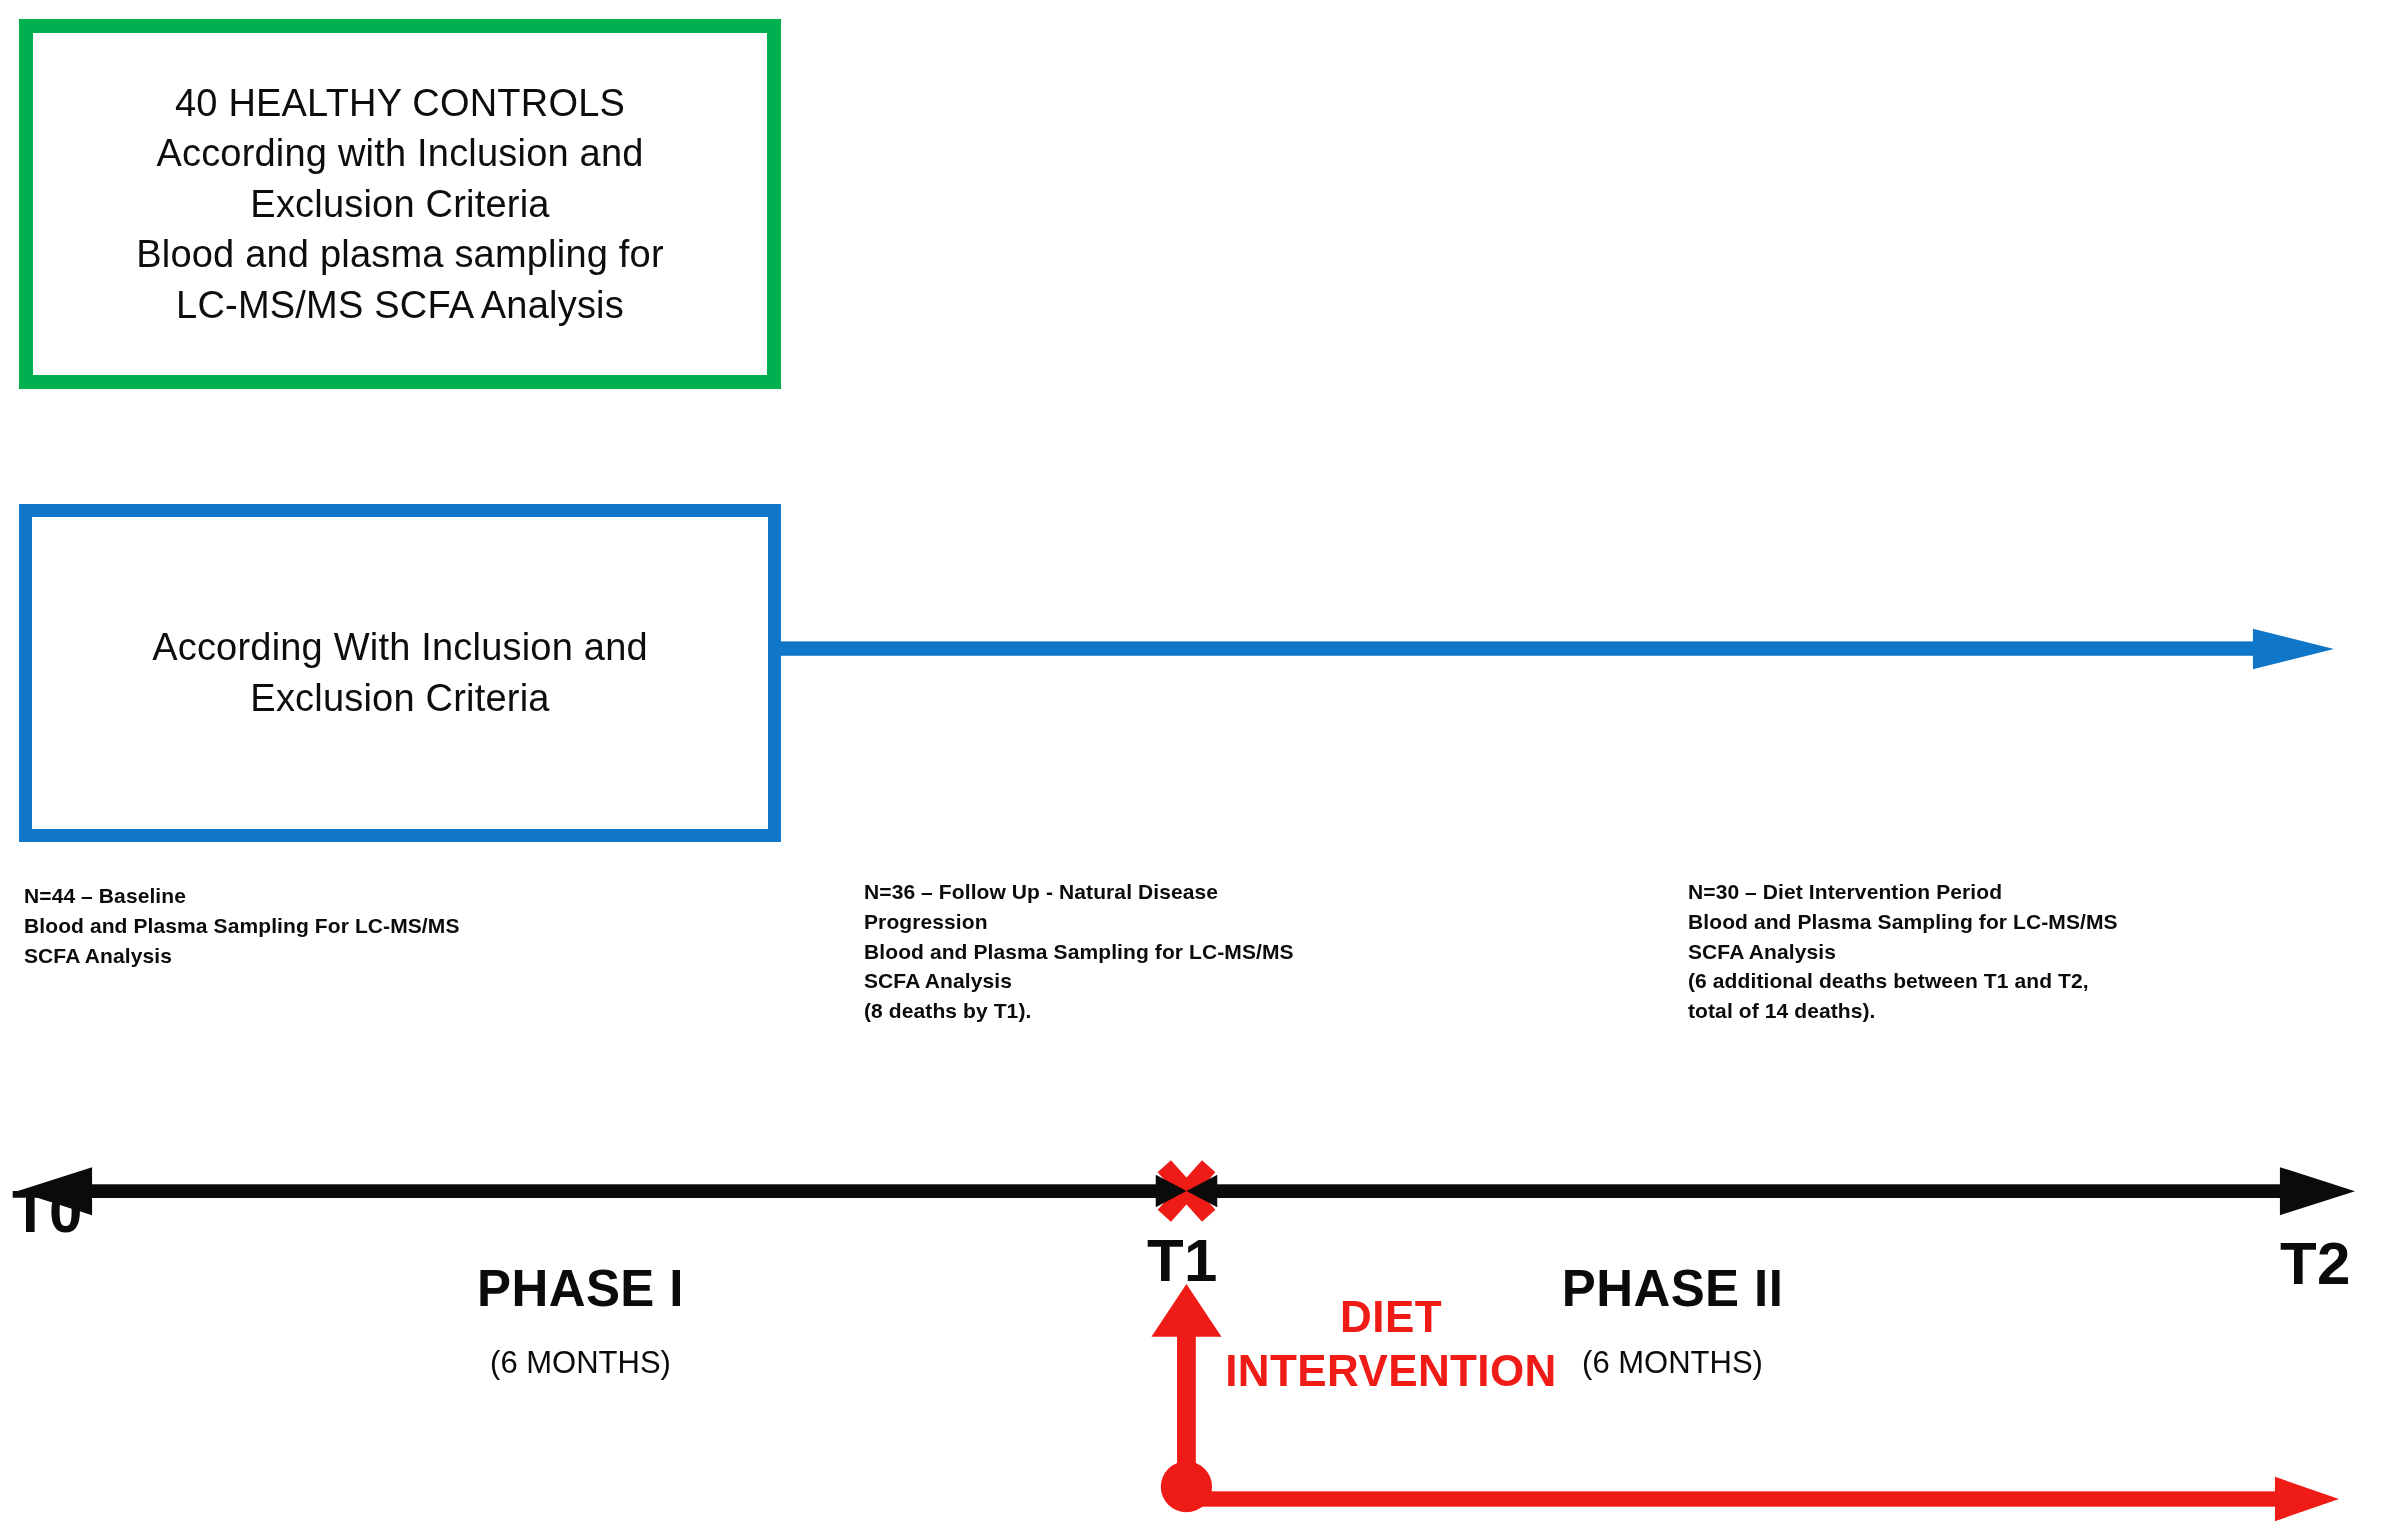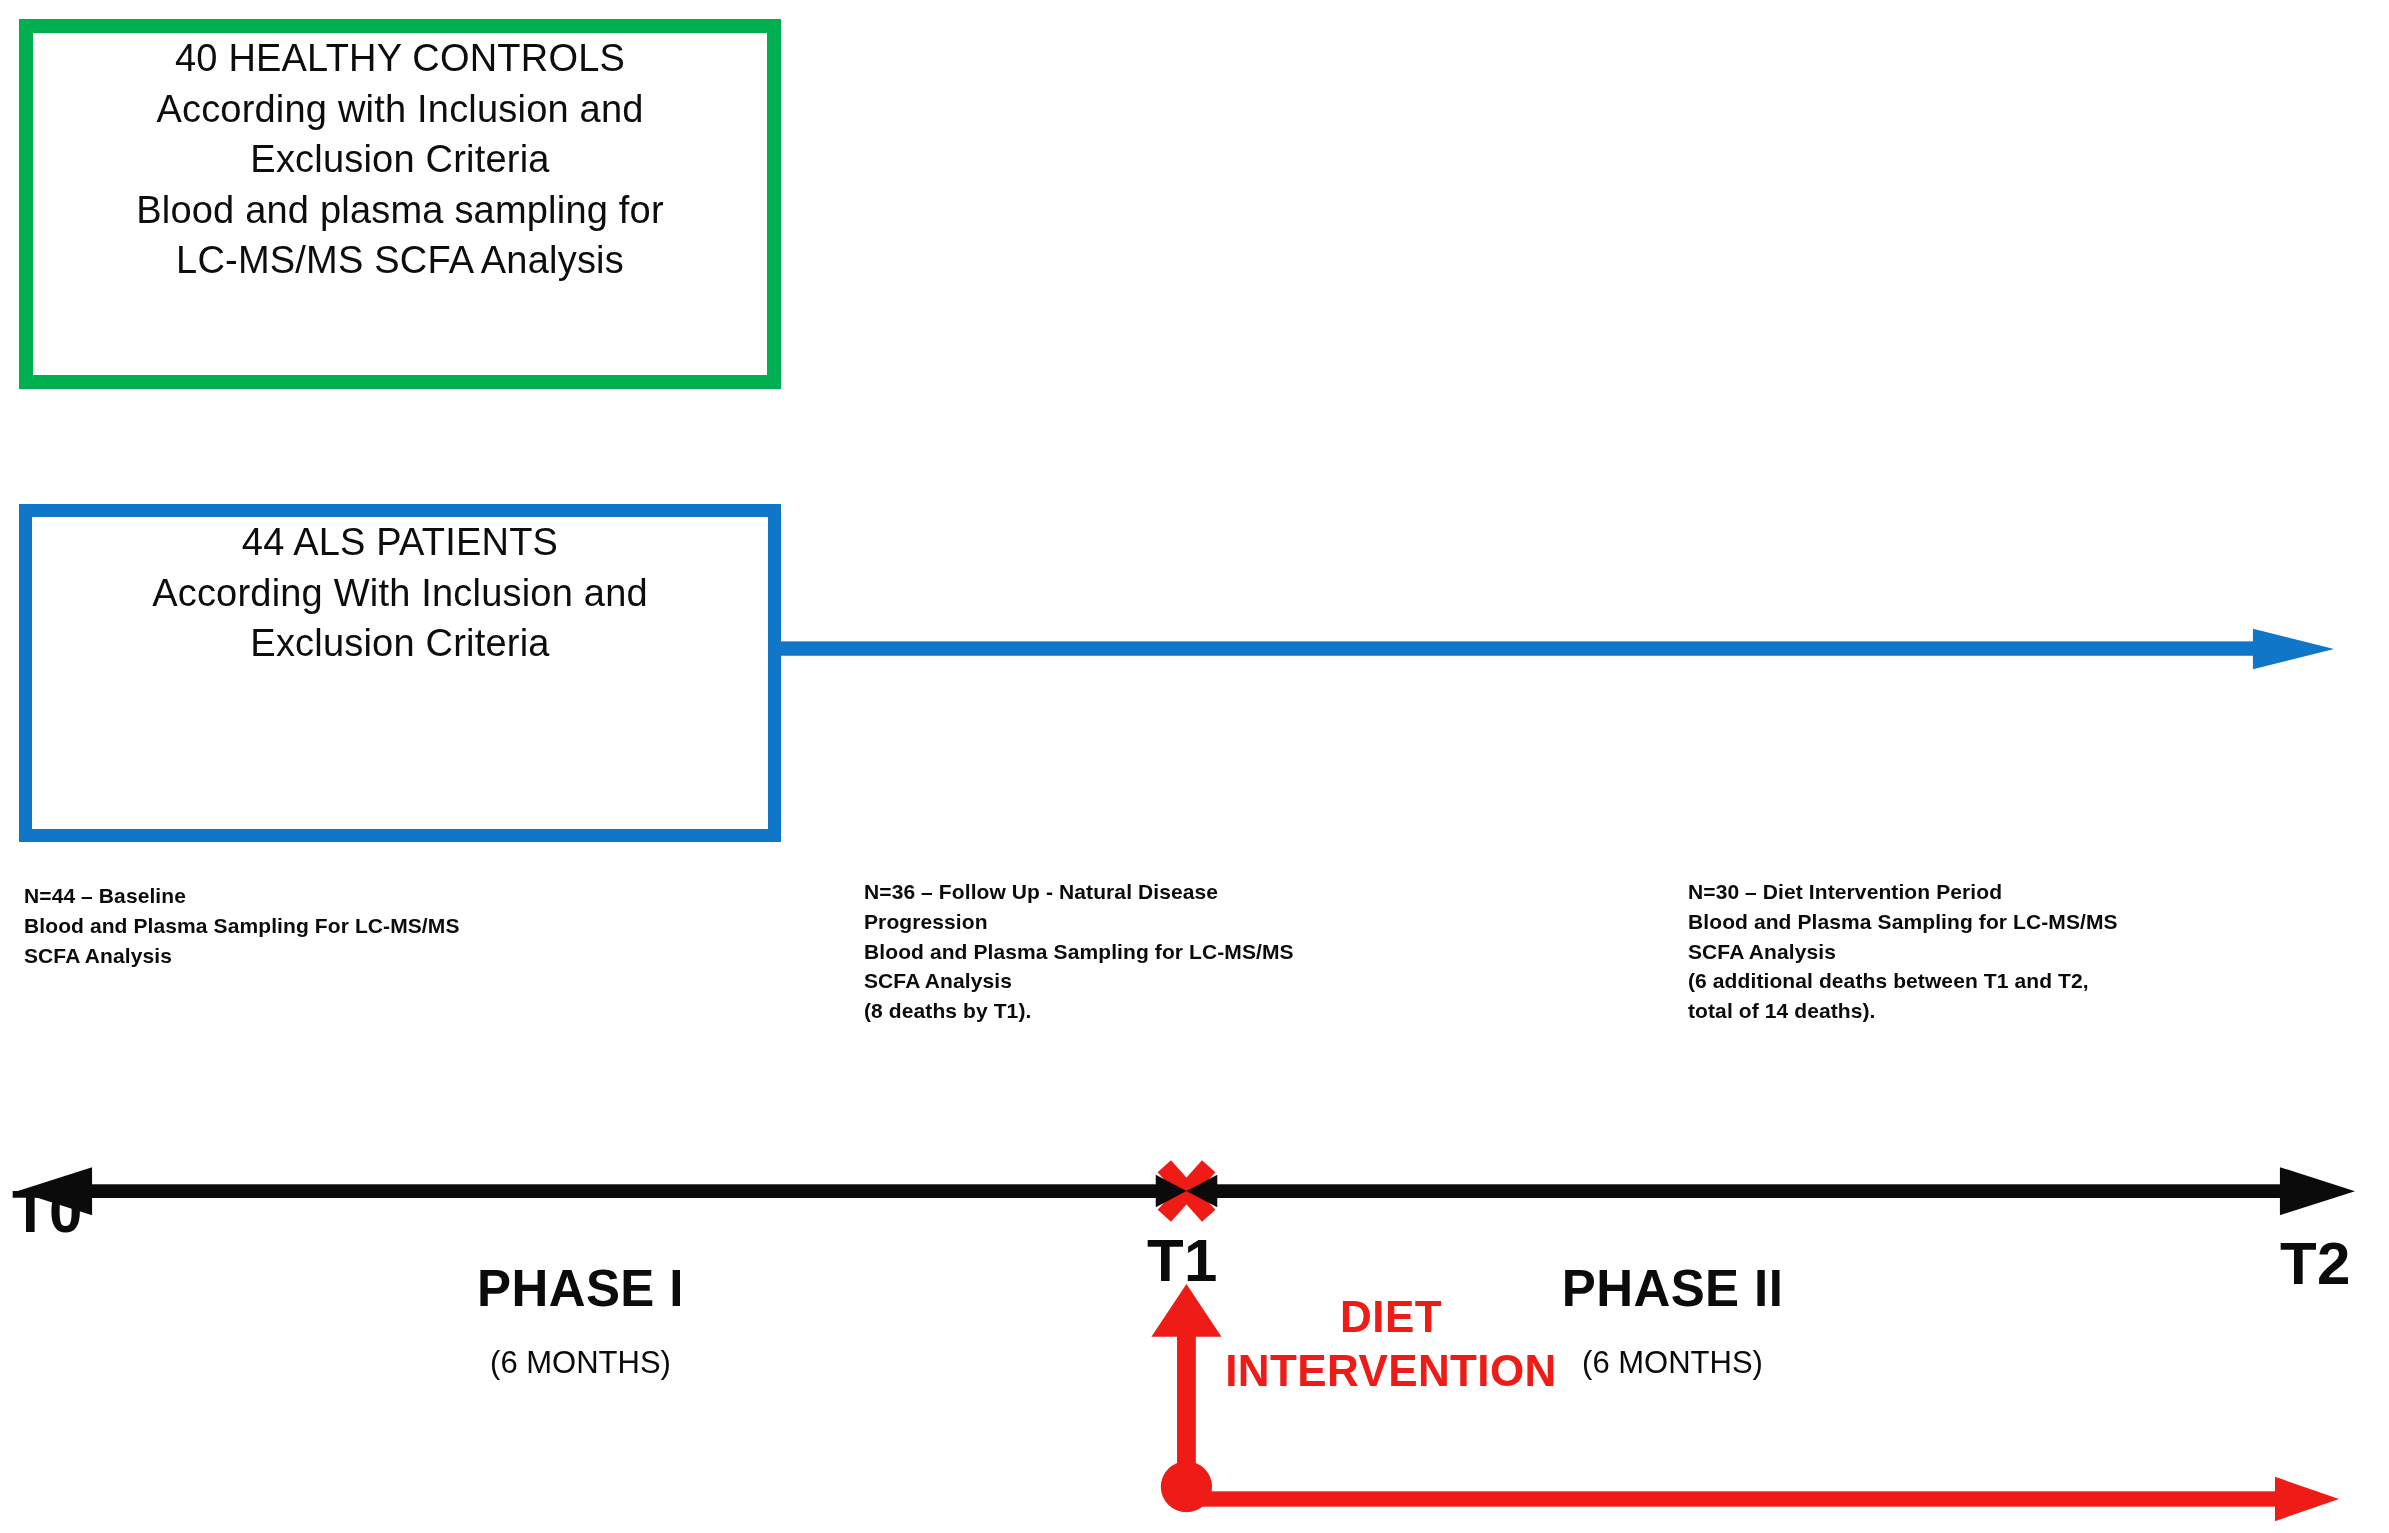--- a/index.html
+++ b/index.html
@@ -20,21 +20,21 @@
   }
 
   
   .group-box {
     position: absolute;
     box-sizing: border-box;
     background: #ffffff;
     display: flex;
     flex-direction: column;
     align-items: center;
-    justify-content: flex-start;
+    justify-content: center;
     text-align: center;
   }
   #controls-box {
     left: 19px;
     top: 19px;
     width: 762px;
     height: 370px;
     border: 14.5px solid #00b050;
   }
   #patients-box {
@@ -161,21 +161,20 @@
 
   <div id="controls-box" class="group-box">
     <div class="box-line">40 HEALTHY CONTROLS</div>
     <div class="box-line">According with Inclusion and</div>
     <div class="box-line">Exclusion Criteria</div>
     <div class="box-line">Blood and plasma sampling for</div>
     <div class="box-line">LC-MS/MS SCFA Analysis</div>
   </div>
 
   <div id="patients-box" class="group-box">
-    <div class="box-line">44 ALS PATIENTS</div>
     <div class="box-line">According With Inclusion and</div>
     <div class="box-line">Exclusion Criteria</div>
   </div>
 
   <svg id="blue-arrow" viewBox="0 0 1830 52" preserveAspectRatio="none">
     <rect x="0" y="17" width="1740" height="17" fill="#0F76C8"></rect>
     <polygon points="1735,2 1830,26 1735,50" fill="#0F76C8"></polygon>
   </svg>
 
   <svg id="timeline-axis" viewBox="0 0 2740 70" preserveAspectRatio="none">

